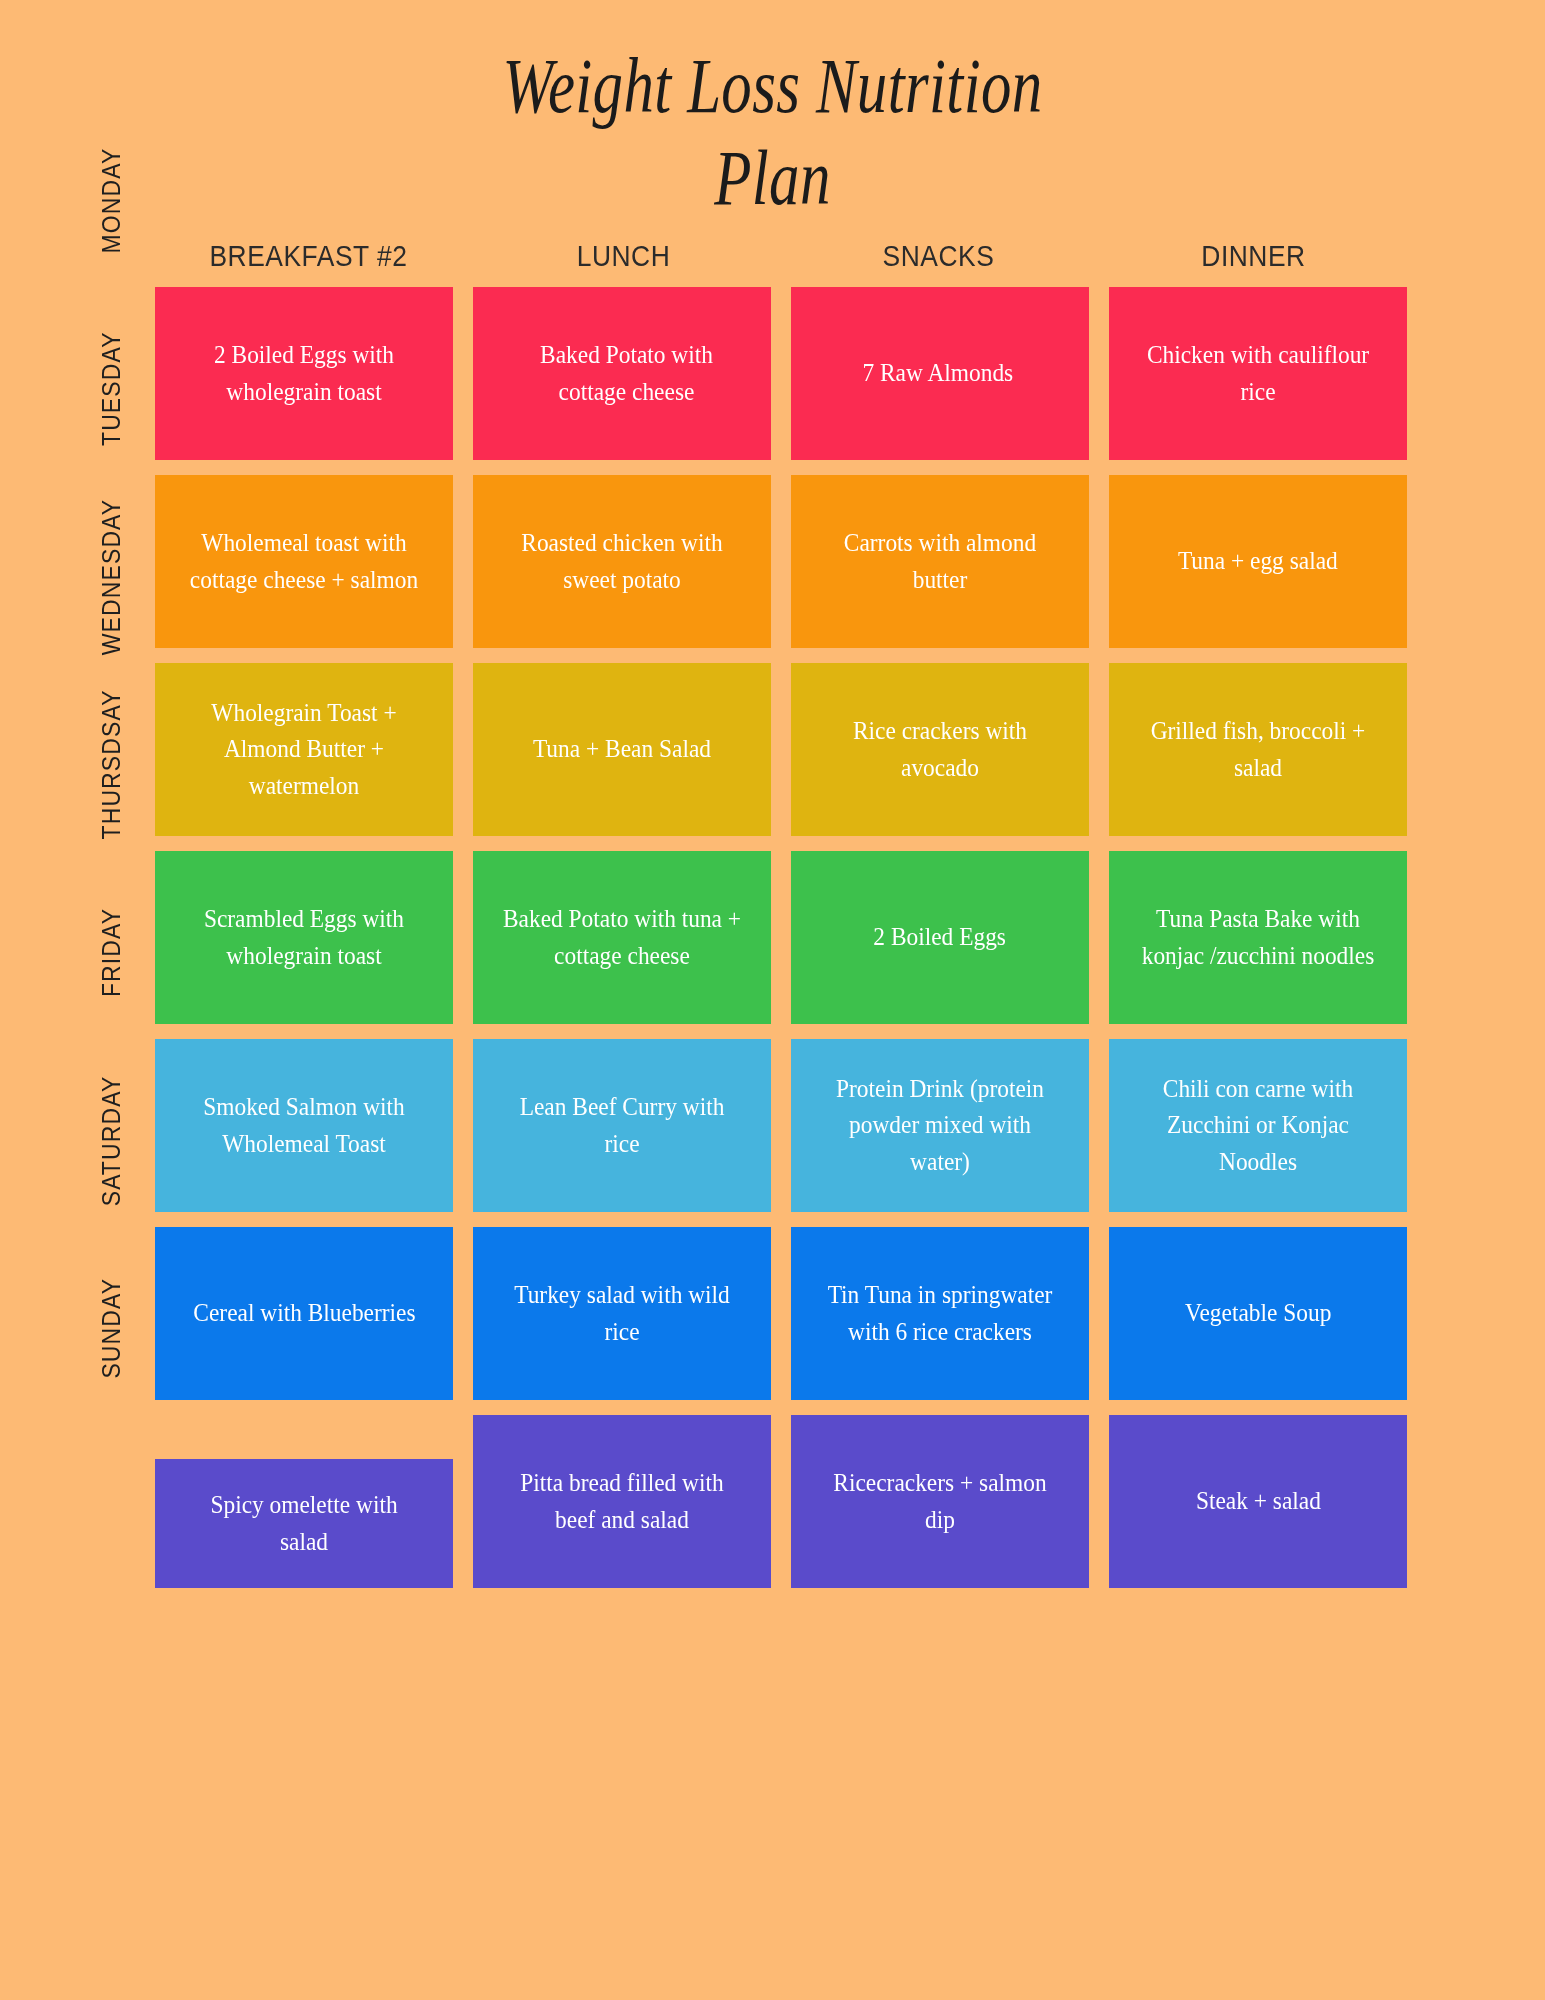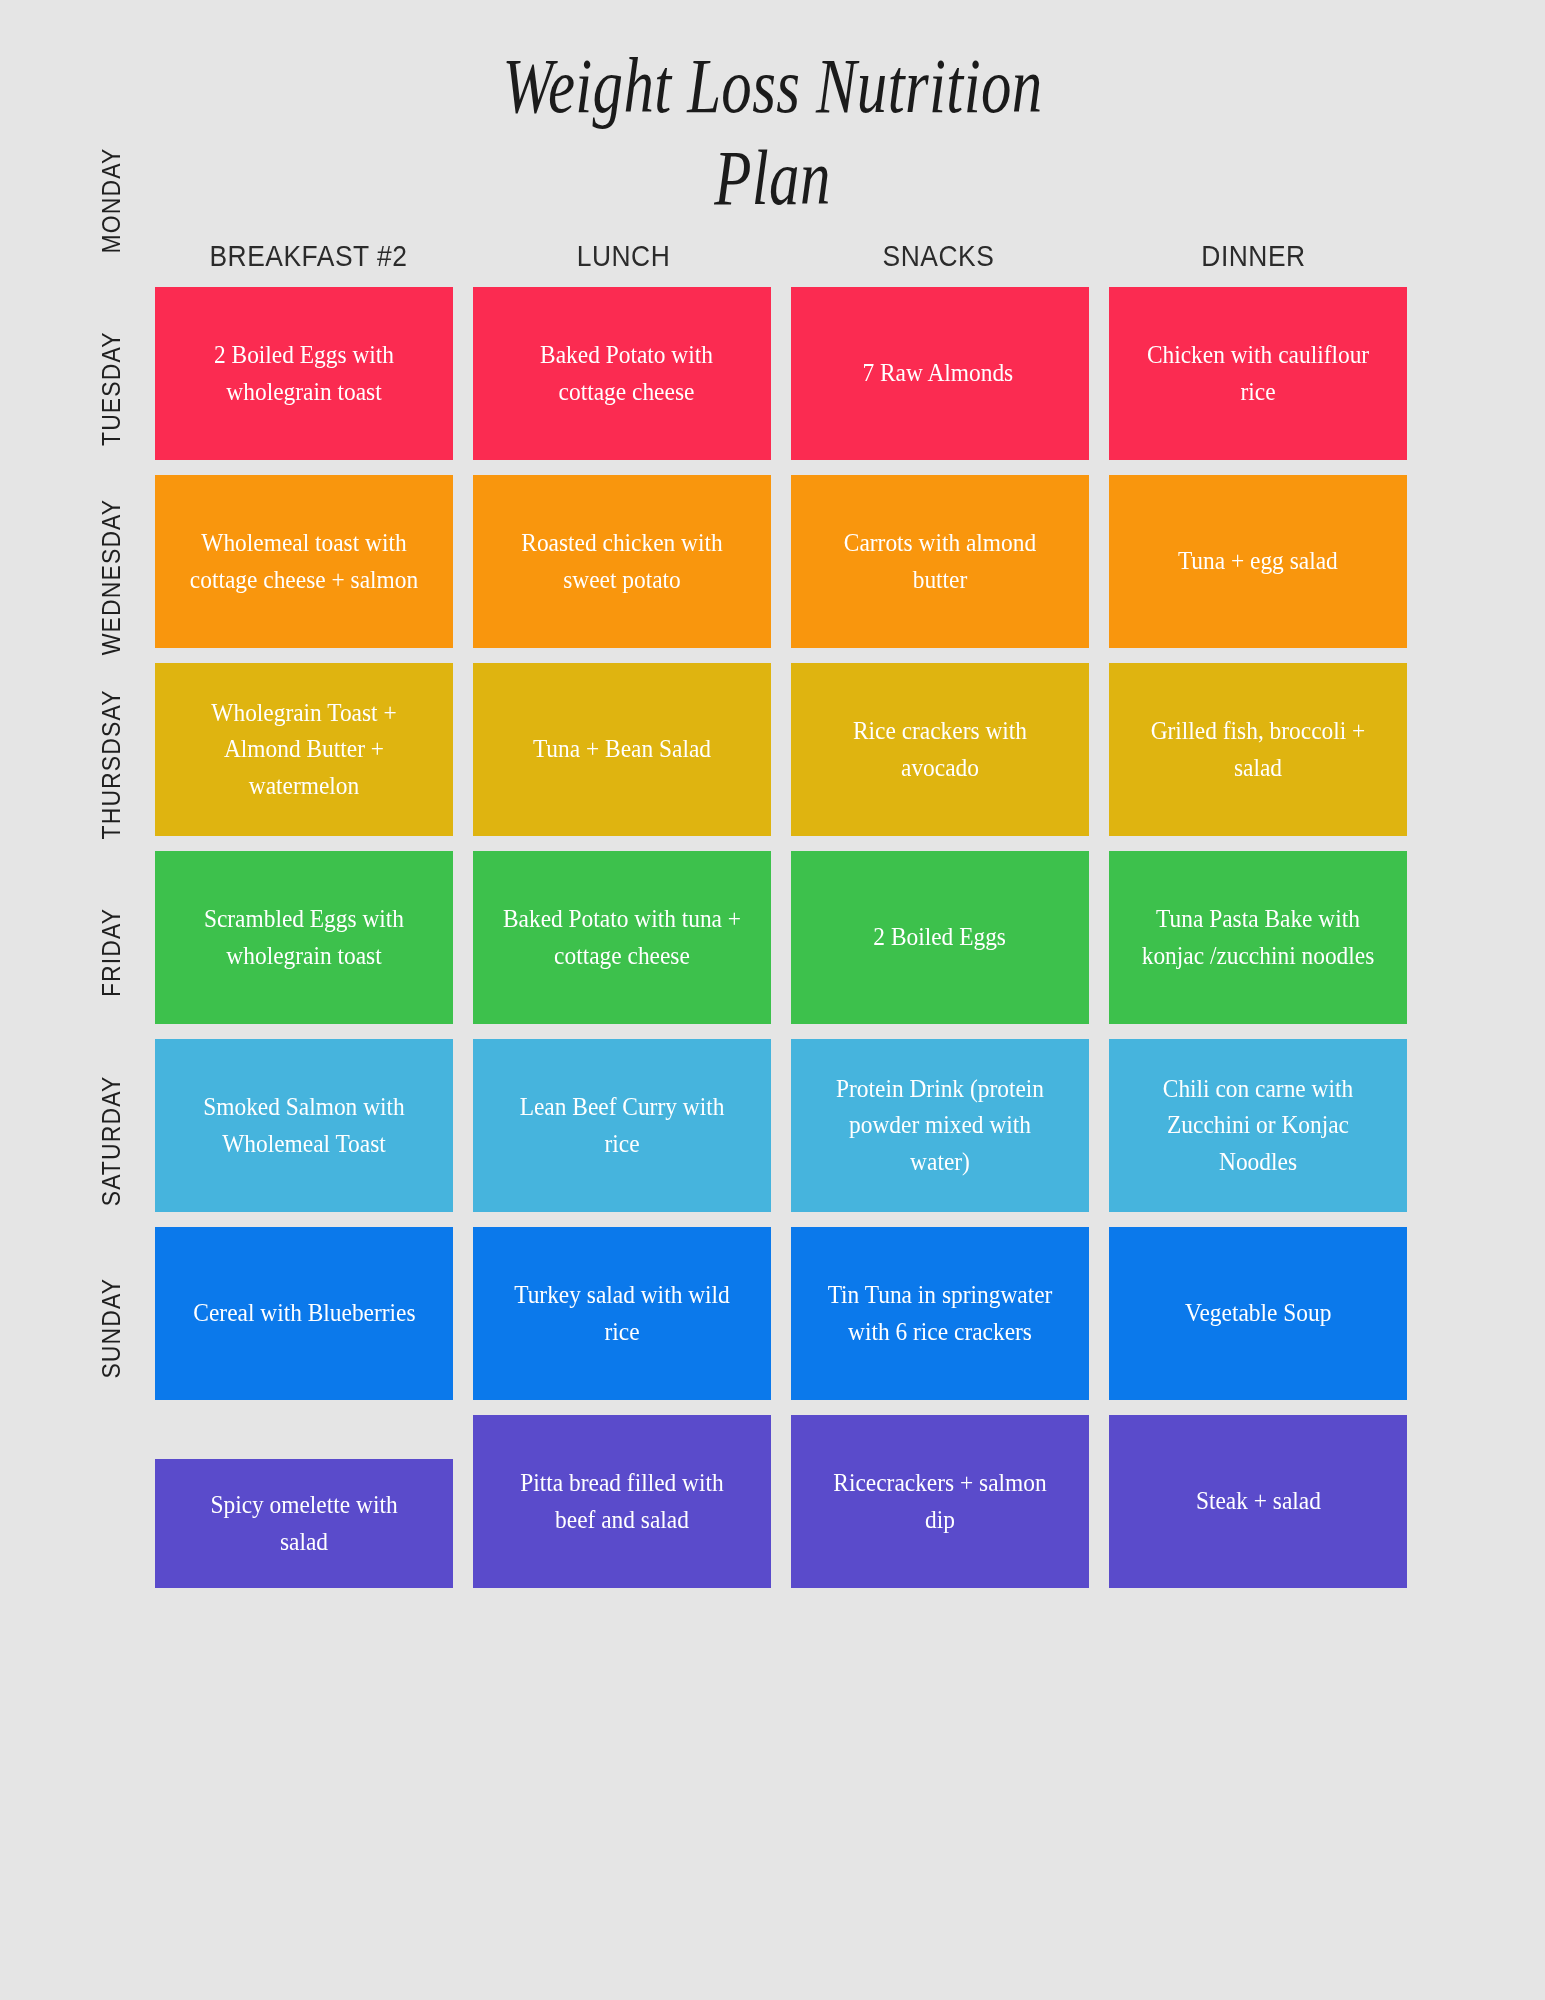--- a/index.html
+++ b/index.html
@@ -12,21 +12,21 @@
     width: 1545px;
     height: 2000px;
     font-family: "Liberation Sans", sans-serif;
     overflow: hidden;
   }
 
   .page {
     position: relative;
     width: 1545px;
     height: 2000px;
-    background: #e5e5e5;
+    background: #fdba74;
     box-sizing: border-box;
   }
 
   
   .title-block {
     position: absolute;
     left: 0;
     top: 40px;
     width: 1545px;
     text-align: center;

